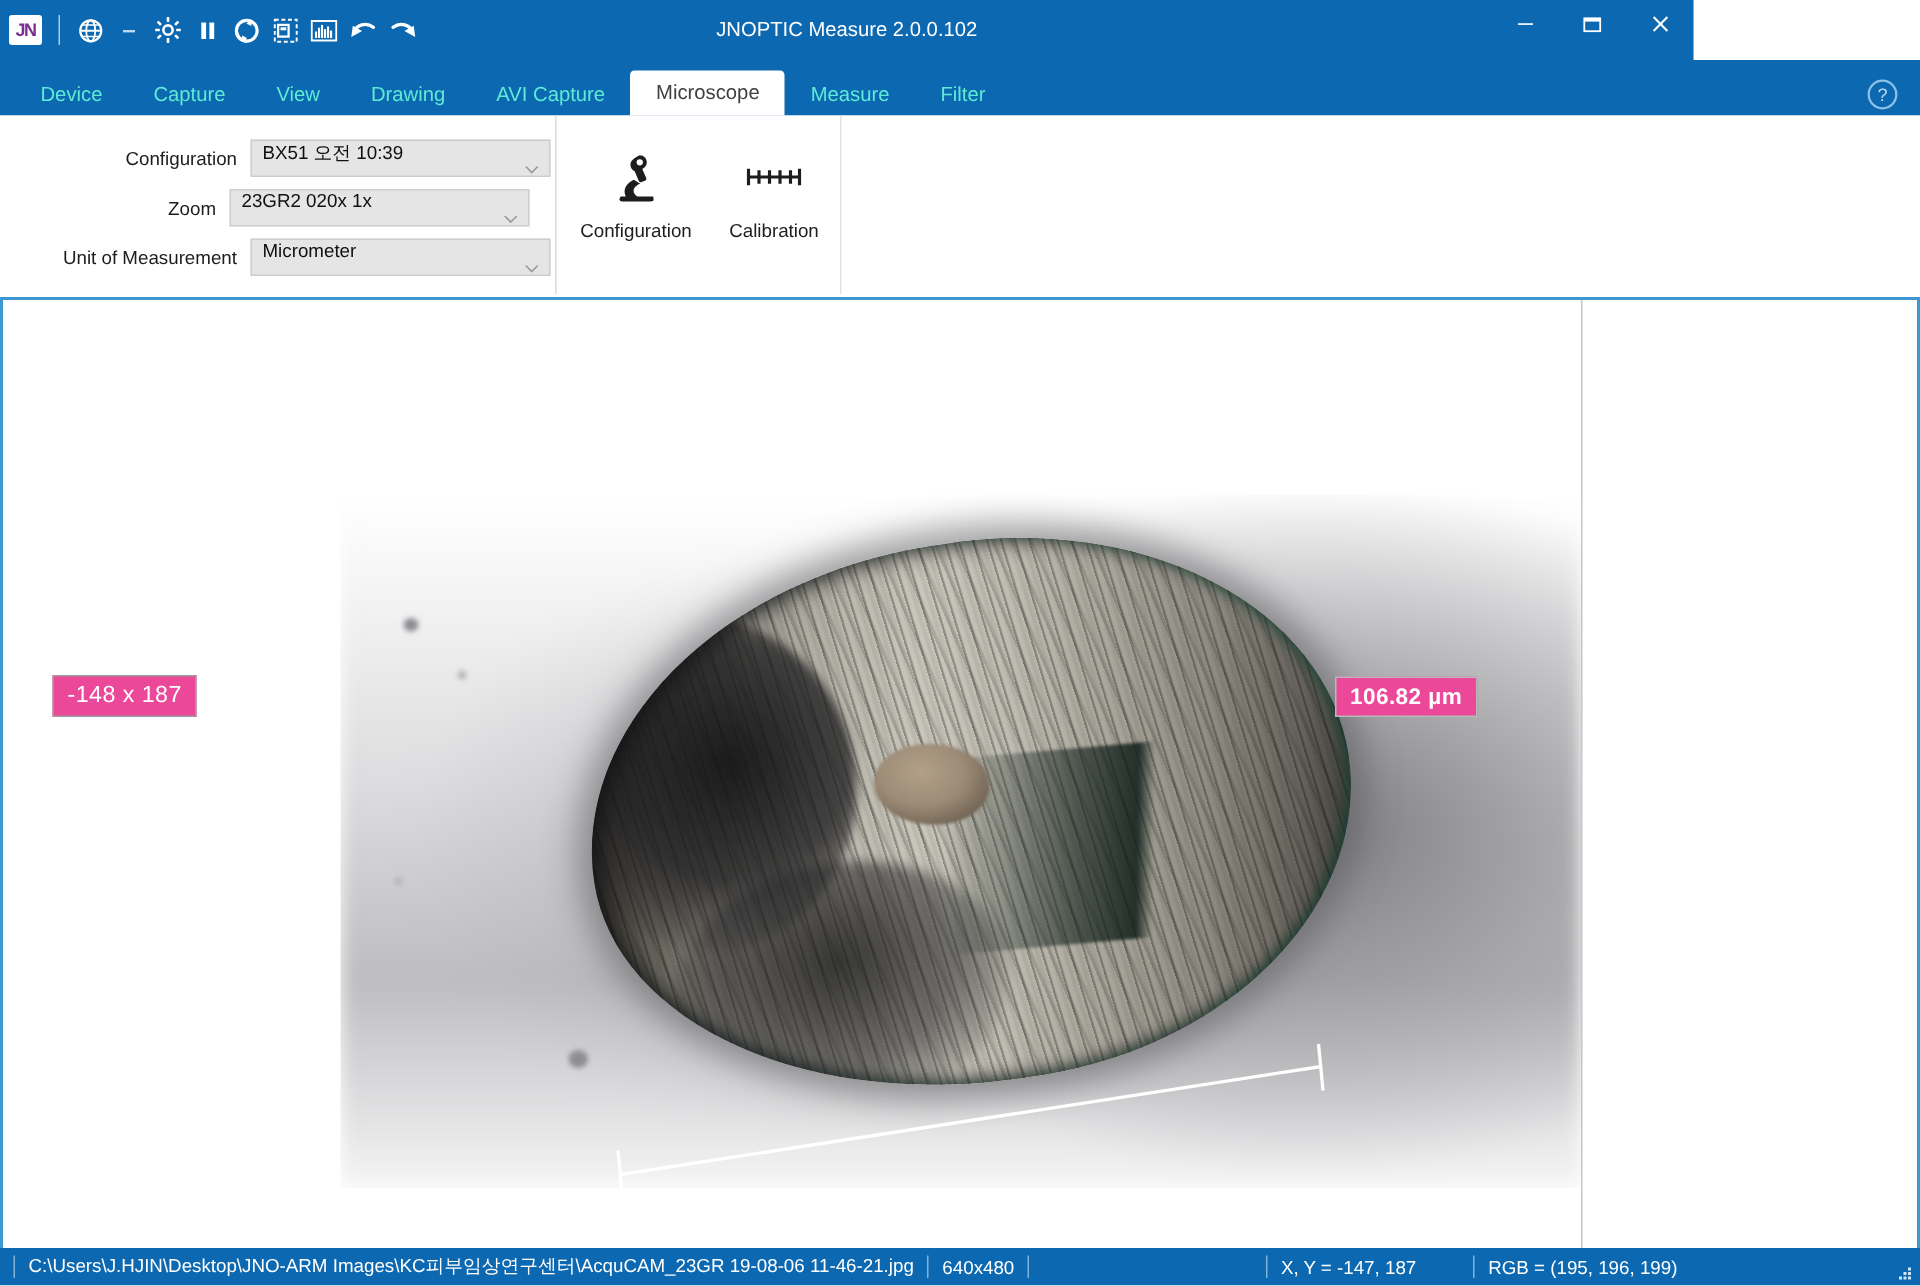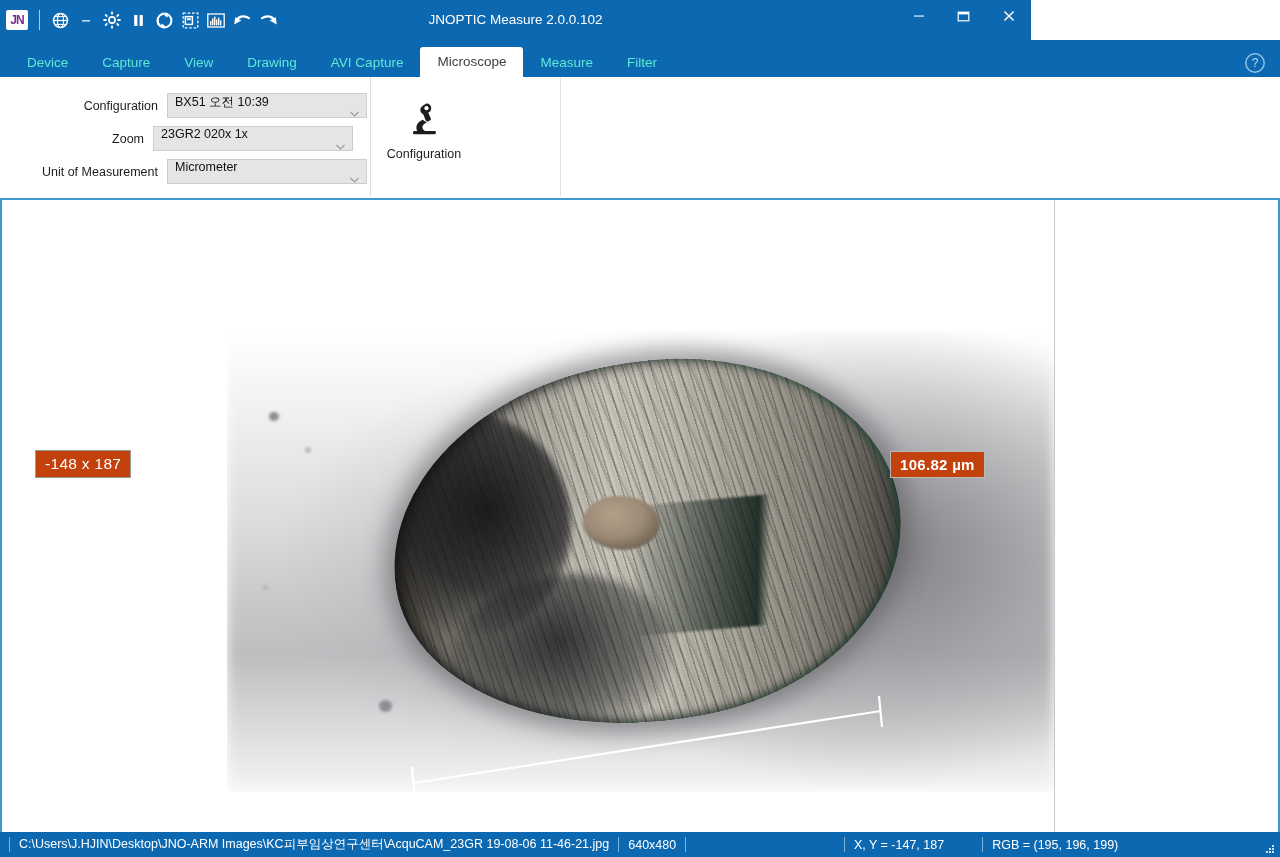--- a/index.html
+++ b/index.html
@@ -11,21 +11,21 @@
   }
   .app {
     position: relative;
     width: 1280px; height: 857px;
     background: #ffffff;
   }
 
   
   .titlebar {
     position: absolute; left: 0; top: 0;
-    width: 1031px; height: 40px;
+    width: 1129px; height: 40px;
     background: #0c68b1;
     display: flex; align-items: center;
   }
   .qat {
     display: flex; align-items: center;
     height: 40px; padding-left: 6px;
   }
   .qat-icon {
     width: 26px; height: 30px;
     display: flex; align-items: center; justify-content: center;
@@ -266,21 +266,21 @@
   }
 
   
   .meas-svg {
     position: absolute; left: 0; top: 0;
     width: 1280px; height: 632px;
     pointer-events: none;
   }
   .tag {
     position: absolute;
-    background: #c2410c;
+    background: #ec4899;
     border: 1px solid #b9b9b9;
     color: #ffffff;
     font-size: 15px;
     font-weight: bold;
     padding: 4px 9px;
     white-space: nowrap;
     letter-spacing: 0.3px;
   }
   .tag-coord {
     left: 33px; top: 250px;
@@ -497,20 +497,36 @@
               <path d="M22.5 5.5 c2.6 0 4.7 2.1 4.7 4.7 0 2.0 -1.2 3.7 -3.0 4.4 l2.6 6.0 c0.3 0.8 -0.1 1.6 -0.9 1.9 l-2.2 0.9 c-0.8 0.3 -1.6 -0.1 -1.9 -0.9 l-2.6 -6.2 c-1.7 -0.8 -2.9 -2.5 -2.9 -4.5 0 -2.6 2.1 -4.3 6.2 -6.3 z"></path>
               <circle cx="22.5" cy="10.2" r="2.1" fill="#ffffff"></circle>
               <path d="M18.6 21.8 c-3.7 1.6 -6.2 4.6 -6.2 8.0 0 1.1 0.3 2.2 0.8 3.2 l-3.6 0 0 3.0 22.0 0 0 -3.0 -10.6 0 c-1.6 -0.9 -2.6 -2.2 -2.6 -3.7 0 -2.0 1.7 -3.8 4.4 -4.8 z"></path>
               <rect x="9.0" y="33.4" width="22.5" height="2.9" rx="1.4"></rect>
             </g>
           </svg>
         </div>
         <div class="cap">Configuration</div>
       </div>
 
+      <div class="ribbon-btn" style="left:100px;">
+        <div class="glyph">
+          <svg width="44" height="24" viewBox="0 0 44 24">
+            <g stroke="#1d1d1d" stroke-width="2.1">
+              <line x1="5" y1="12" x2="39" y2="12"></line>
+              <line x1="5" y1="6.5" x2="5" y2="17.5"></line>
+              <line x1="12" y1="7.5" x2="12" y2="16.5"></line>
+              <line x1="19" y1="7.5" x2="19" y2="16.5"></line>
+              <line x1="26" y1="7.5" x2="26" y2="16.5"></line>
+              <line x1="33" y1="7.5" x2="33" y2="16.5"></line>
+              <line x1="39" y1="6.5" x2="39" y2="17.5"></line>
+            </g>
+          </svg>
+        </div>
+        <div class="cap">Calibration</div>
+      </div>
     </div>
   </div>
 
   <div class="canvas-area">
 
     <div class="micro-img">
       <div class="field-bg"></div>
       <div class="speck" style="left:42px; top:82px; width:10px; height:9px;"></div>
       <div class="speck" style="left:78px; top:117px; width:6px; height:6px; opacity:.55;"></div>
       <div class="speck" style="left:36px; top:255px; width:5px; height:5px; opacity:.4;"></div>

